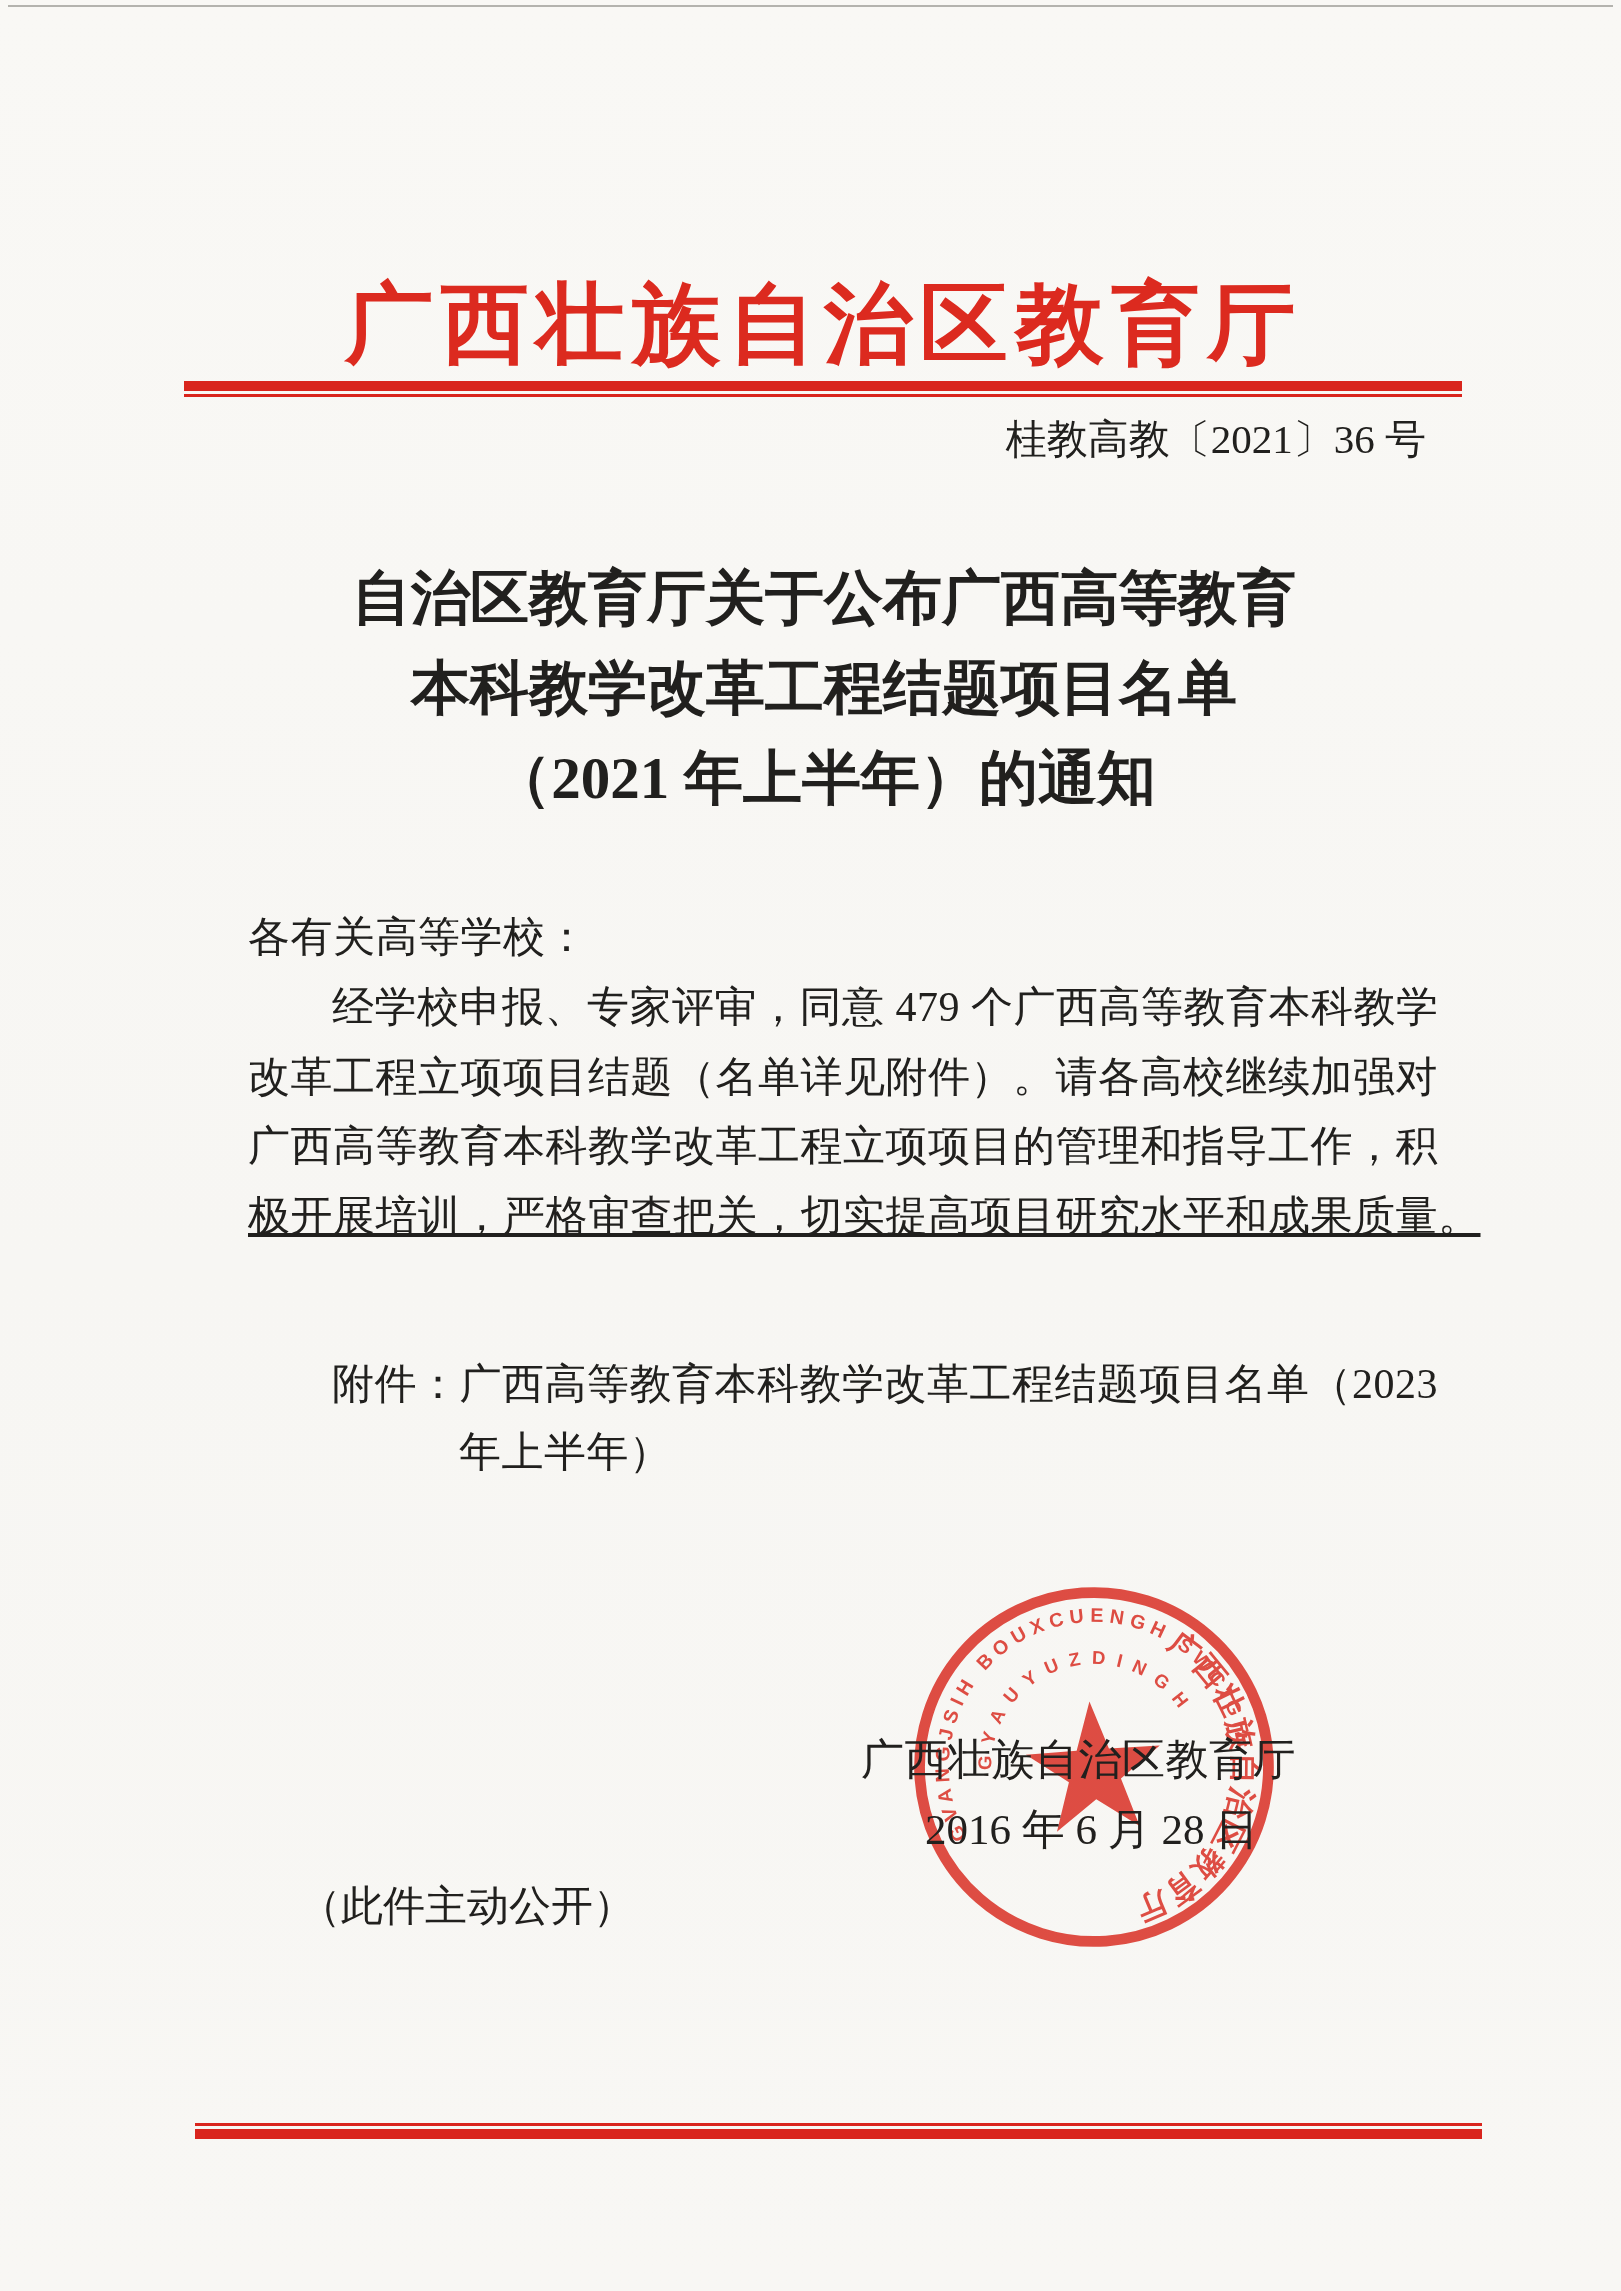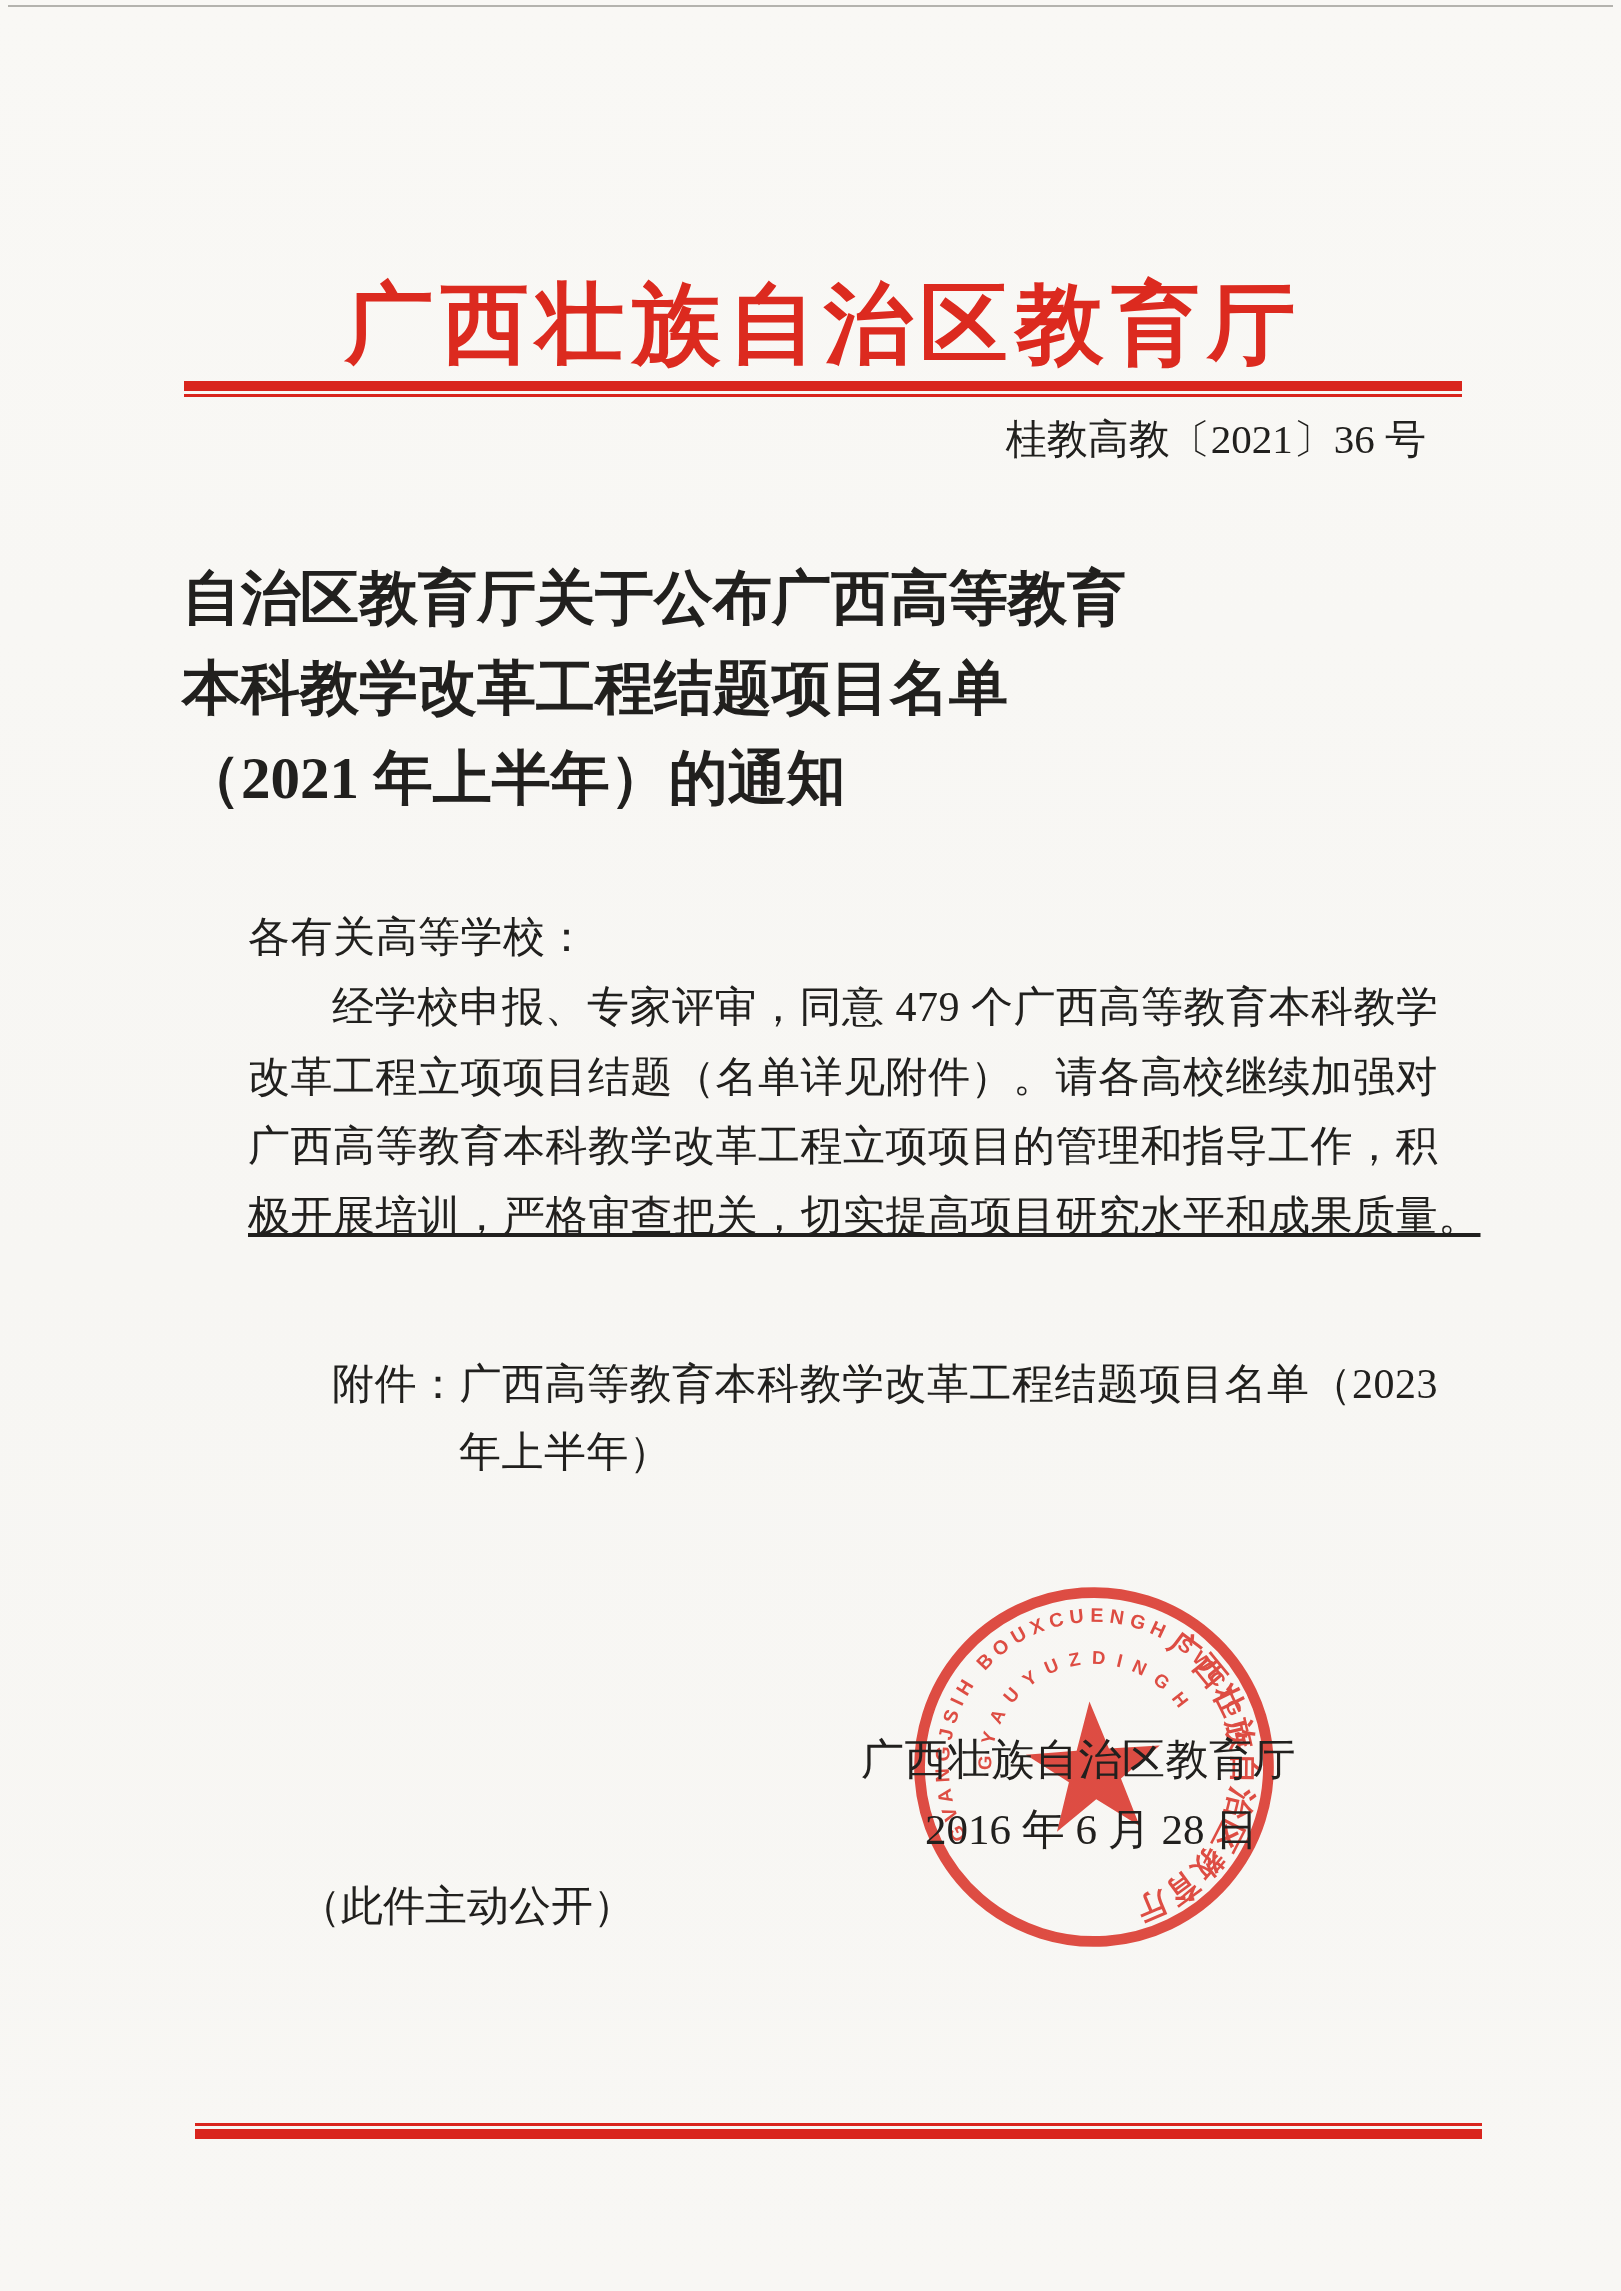--- a/index.html
+++ b/index.html
@@ -55,21 +55,21 @@
     text-align: right;
     white-space: nowrap;
   }
   .doc-title {
     position: absolute;
     left: 182px; top: 553px;
     width: 1284px;
     font-size: 59px;
     line-height: 90px;
     font-weight: bold;
-    text-align: left;
+    text-align: center;
     white-space: nowrap;
   }
   .body-line {
     position: absolute;
     height: 71px;
     font-size: 42px;
     line-height: 71px;
     white-space: nowrap;
     letter-spacing: 0.5px;
   }

